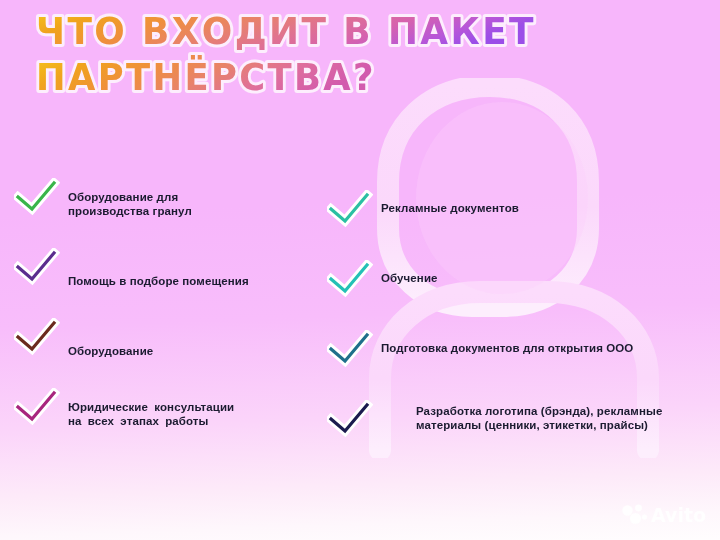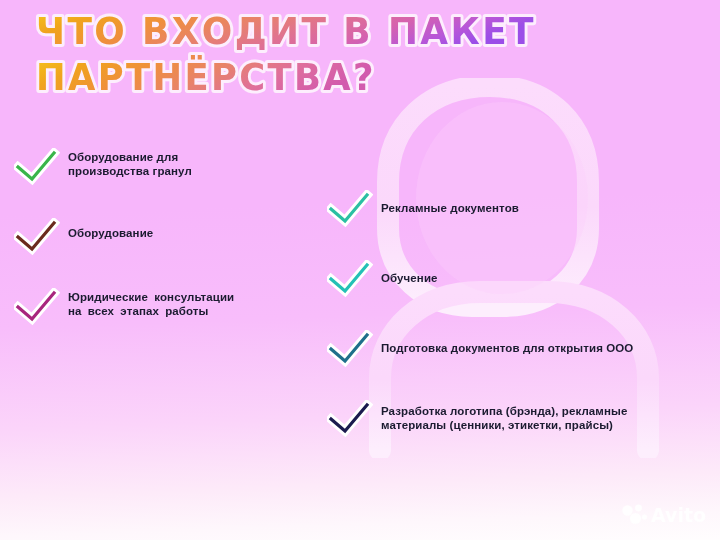--- a/index.html
+++ b/index.html
@@ -76,28 +76,28 @@
     font-weight: bold;
     font-size: 11.5px;
     line-height: 14px;
     color: #1b1b30;
     letter-spacing: 0.1px;
     padding-top: 2px;
     white-space: pre-line;
   }
 
   
-  .col-left  .item { height: 70px; }
+  .col-left  .item { height: 70px; align-items: flex-end; }
   .col-left  .item .label { padding-top: 8px; }
   .col-left  .item.two-line .label { padding-top: 2px; }
 
   
   .col-right .item { height: 70px; }
   .col-right .item .label { padding-top: 11px; }
-  .col-right .item.two-line .label { padding-top: 4px; }
+  .col-right .item.two-line .label { padding-top: 4px; margin-left: 35px; }
 
   .label.justify {
     text-align: justify;
     text-align-last: left;
     width: 292px;
   }
   .label.spaced-words { word-spacing: 3px; }
 
   
   .watermark {
@@ -184,20 +184,29 @@
         <svg viewBox="0 0 46 40" aria-hidden="true">
           <path d="M4 19 L18 31 L40 5" fill="none" stroke="#ffffff" stroke-width="9" stroke-linecap="square" stroke-linejoin="miter"></path>
           <path d="M4 19 L18 31 L40 5" fill="none" stroke="#39b54a" stroke-width="3.2" stroke-linecap="square" stroke-linejoin="miter"></path>
         </svg>
       </span>
       <span class="label">Оборудование для
 производства гранул</span>
     </div>
 
 
+    <div class="item">
+      <span class="check">
+        <svg viewBox="0 0 46 40" aria-hidden="true">
+          <path d="M4 19 L18 31 L40 5" fill="none" stroke="#ffffff" stroke-width="9" stroke-linecap="square" stroke-linejoin="miter"></path>
+          <path d="M4 19 L18 31 L40 5" fill="none" stroke="#5b2d8e" stroke-width="3.2" stroke-linecap="square" stroke-linejoin="miter"></path>
+        </svg>
+      </span>
+      <span class="label">Помощь в подборе помещения</span>
+    </div>
 
     <div class="item">
       <span class="check">
         <svg viewBox="0 0 46 40" aria-hidden="true">
           <path d="M4 19 L18 31 L40 5" fill="none" stroke="#ffffff" stroke-width="9" stroke-linecap="square" stroke-linejoin="miter"></path>
           <path d="M4 19 L18 31 L40 5" fill="none" stroke="#6b2a1e" stroke-width="3.2" stroke-linecap="square" stroke-linejoin="miter"></path>
         </svg>
       </span>
       <span class="label">Оборудование</span>
     </div>

